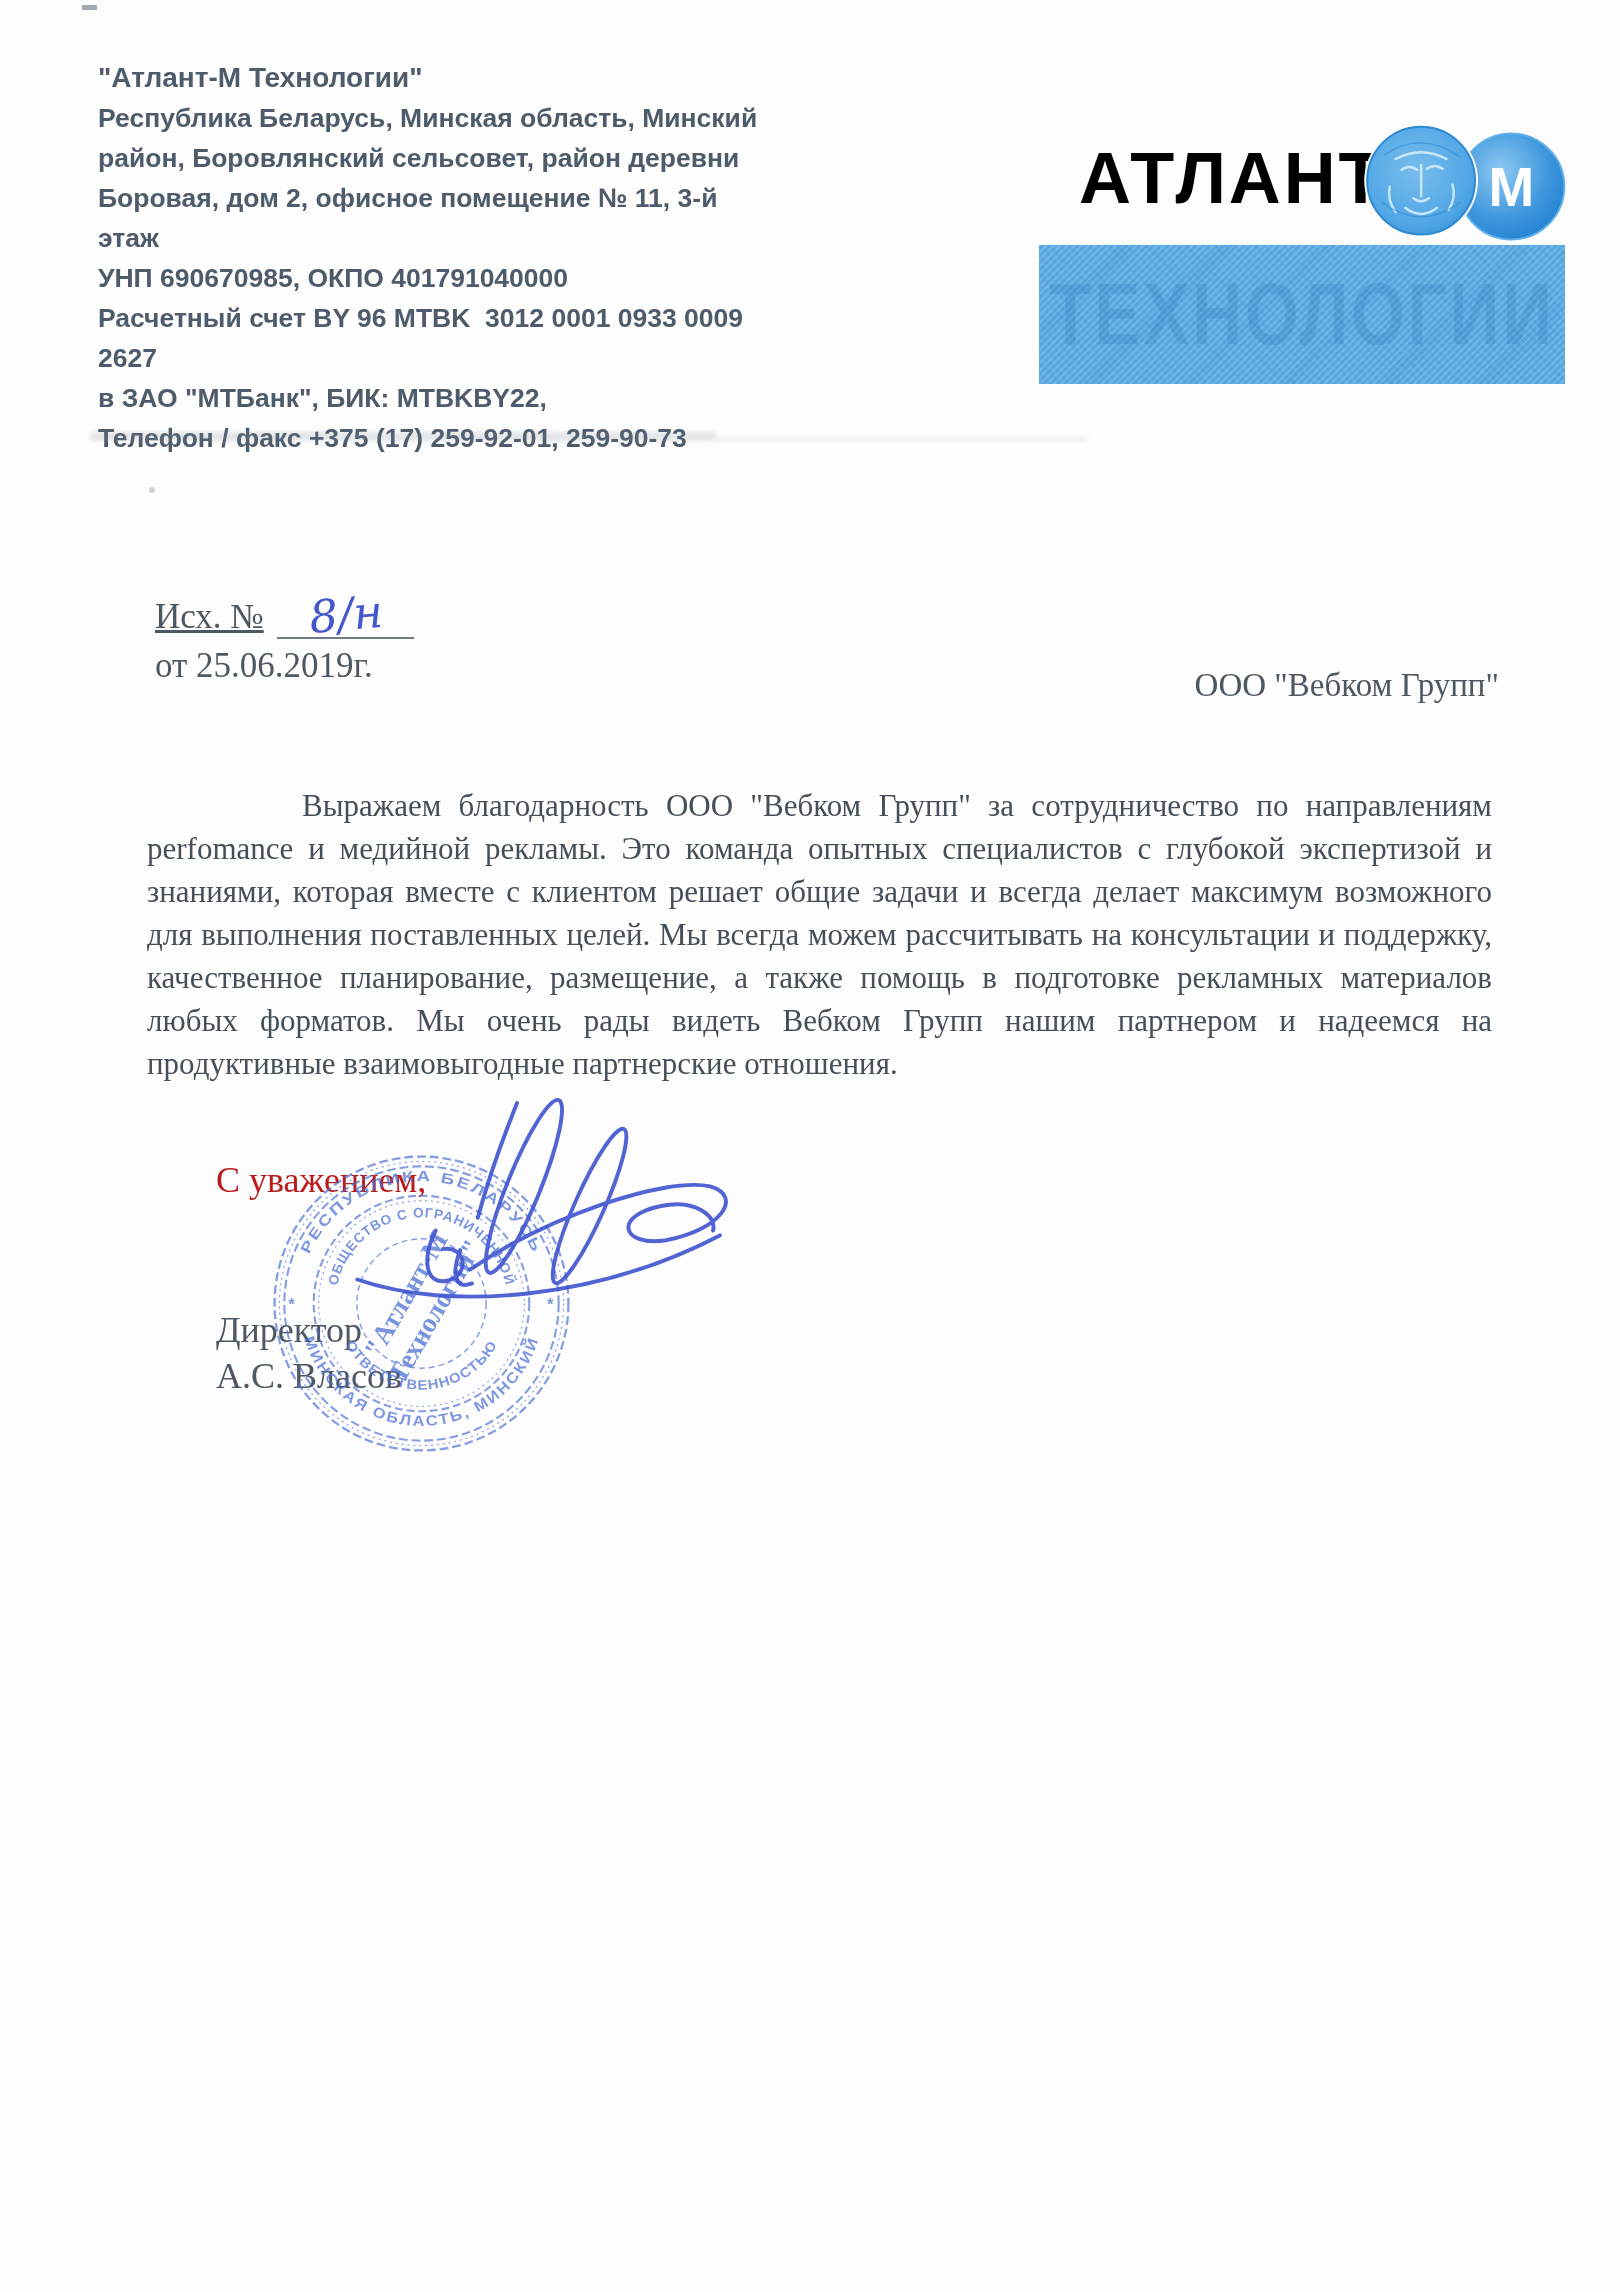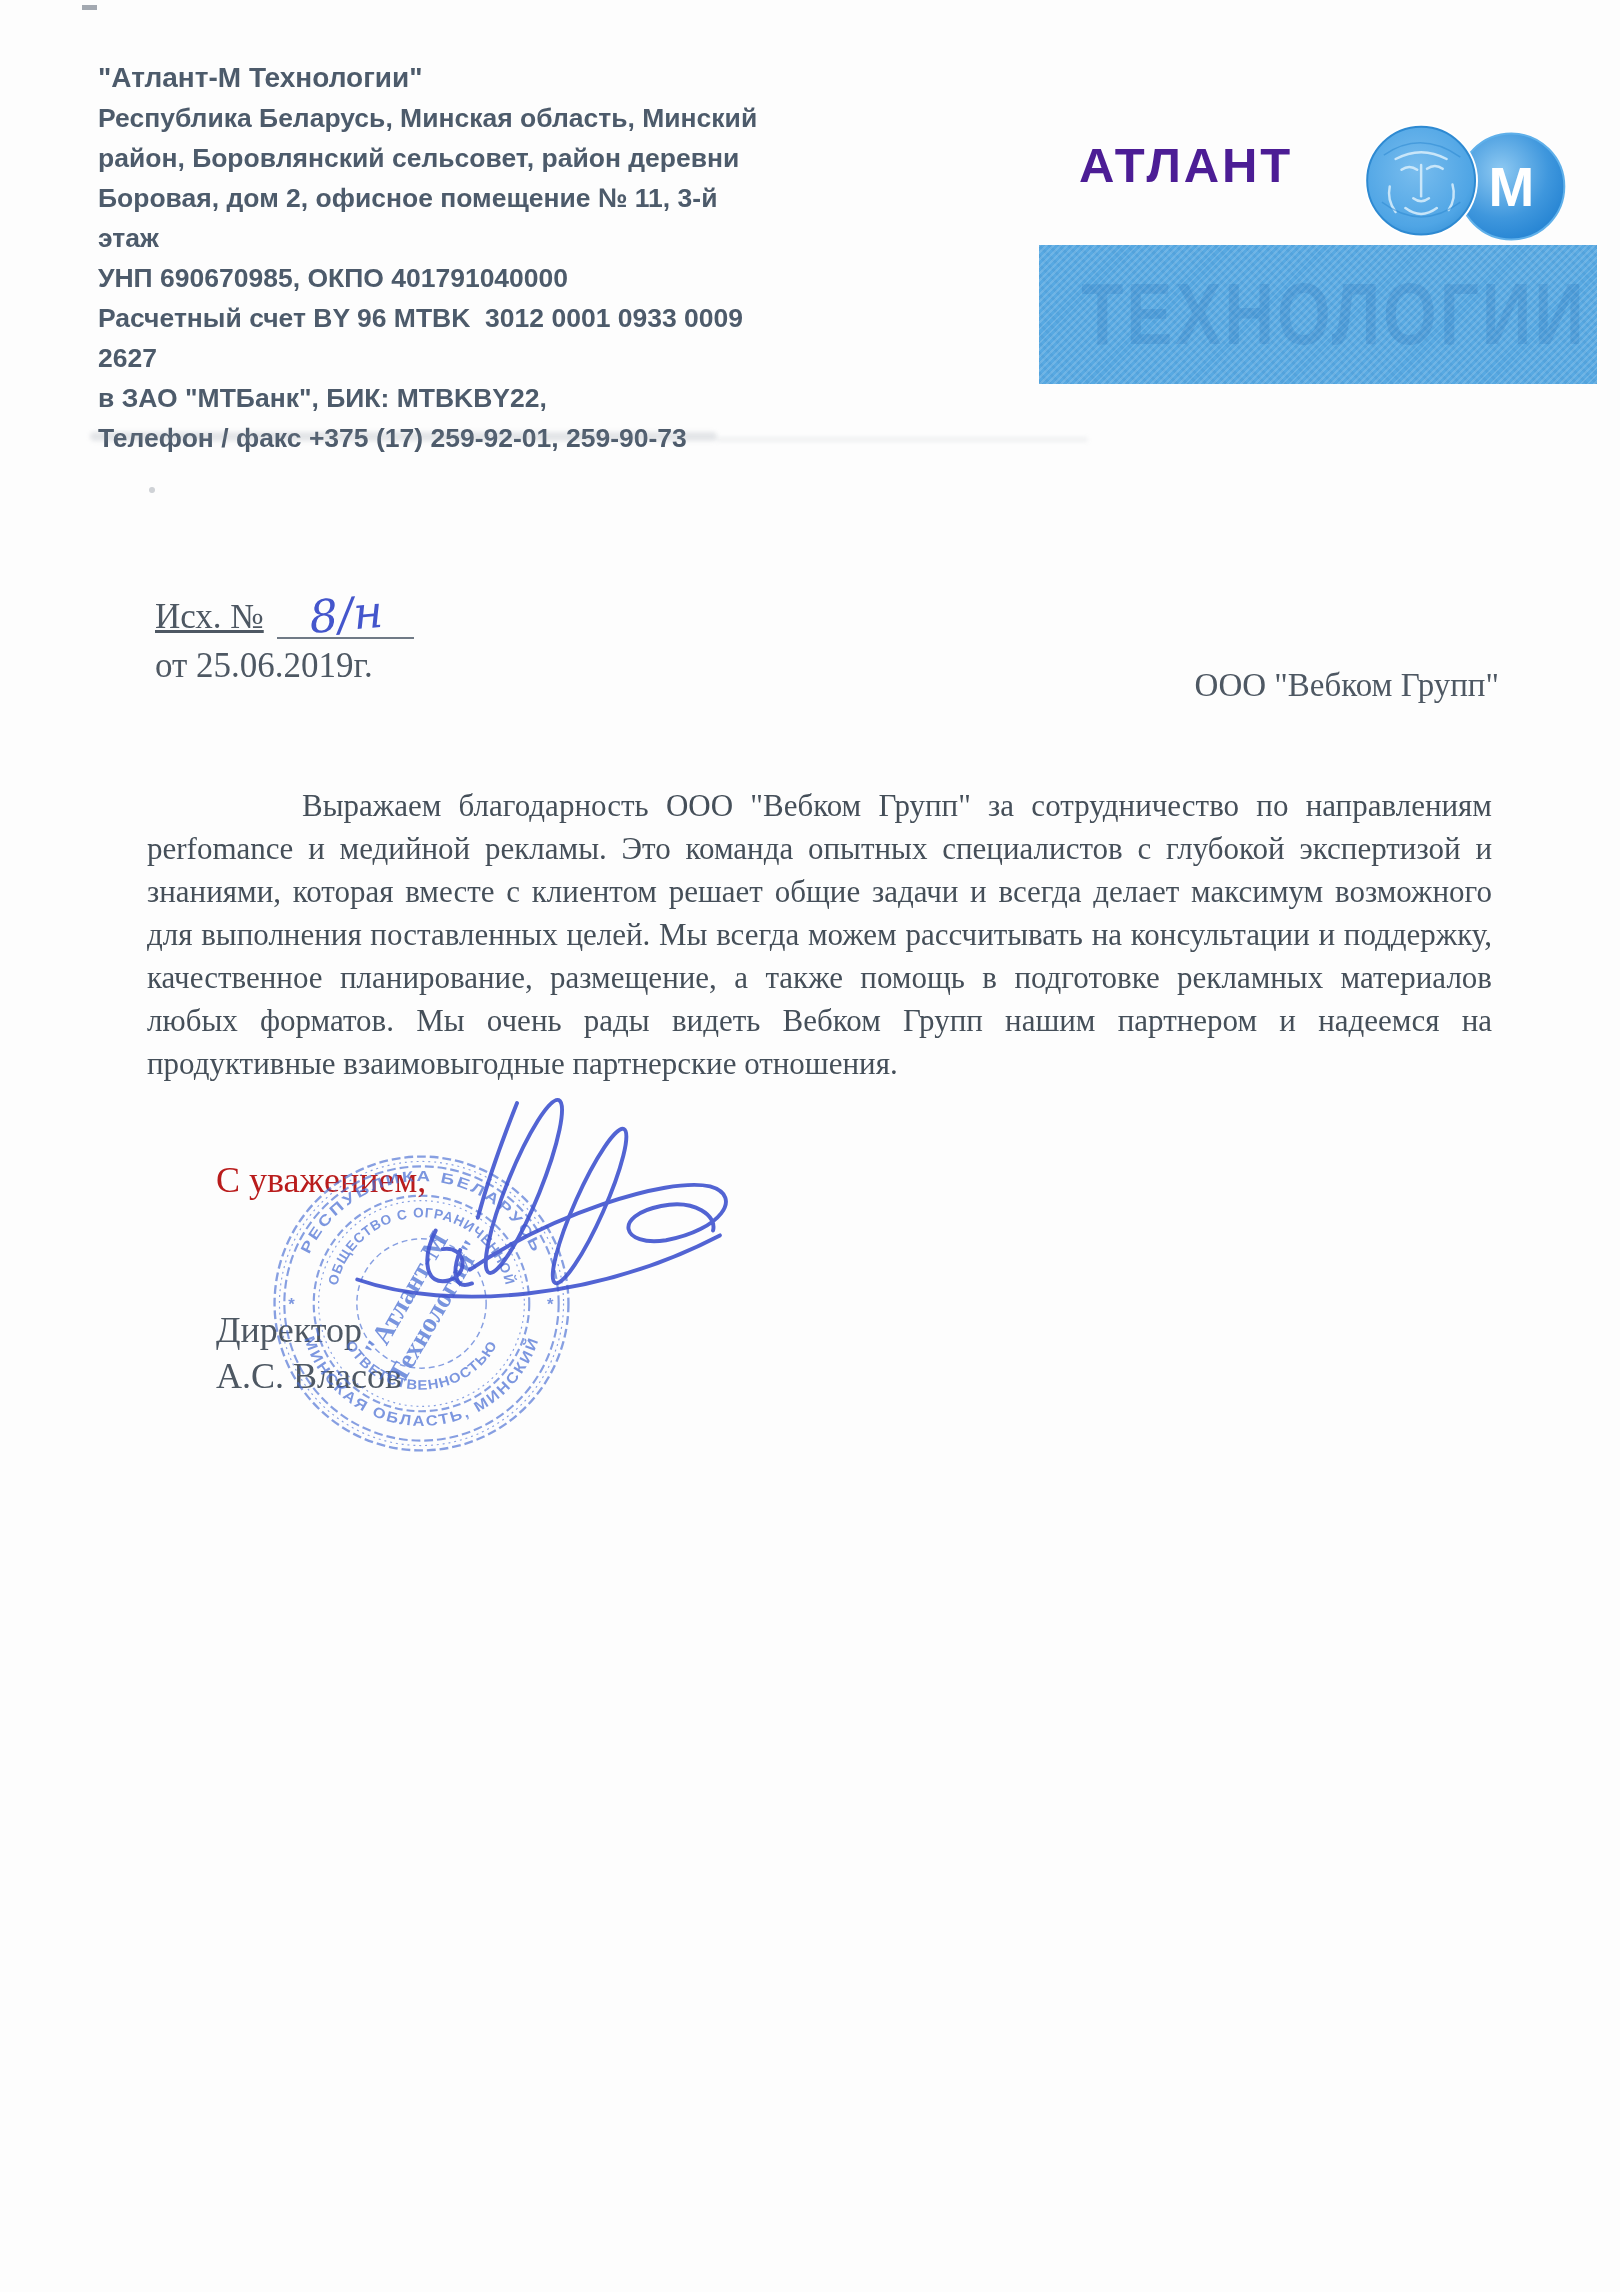--- a/index.html
+++ b/index.html
@@ -16,31 +16,31 @@
     font-family:"Liberation Sans",sans-serif;
     font-weight:bold;color:#4d5b6b;
   }
   .org-line{font-size:28px;line-height:41px;white-space:pre-wrap;}
   .addr-line{font-size:26.5px;line-height:40px;white-space:pre-wrap;}
 
   
   .logo-wordmark{
     left:1079px;top:137px;
     font-family:"Liberation Sans",sans-serif;
-    font-weight:800;font-size:49px;letter-spacing:2.9px;
-    color:#4c1d95;
+    font-weight:800;font-size:72px;letter-spacing:2.9px;
+    color:#000000;
   }
   .logo-circles{left:1325px;top:108px;}
   .logo-banner{
     left:1039px;top:245px;width:526px;height:139px;
     background:#58a9e2;
     background-image:
       repeating-linear-gradient(135deg, rgba(255,255,255,.14) 0 2px, rgba(255,255,255,0) 2px 4.9px),
       repeating-linear-gradient(45deg, rgba(20,80,140,.07) 0 2.9px, rgba(20,80,140,0) 2.9px 6.9px);
-    display:flex;align-items:center;justify-content:center;padding-left:32px;
+    display:flex;align-items:center;justify-content:center;
   }
   .banner-ghost{
     font-family:"Liberation Sans",sans-serif;
     font-weight:bold;font-size:69px;letter-spacing:2.9px;
     color:rgba(25,95,170,0.16);transform:scaleY(1.25);
     white-space:nowrap;
   }
 
   
   .smudge1{left:90px;top:432px;width:627px;height:8.8px;background:rgba(125,135,148,.20);border-radius:5.9px;filter:blur(2px);}

